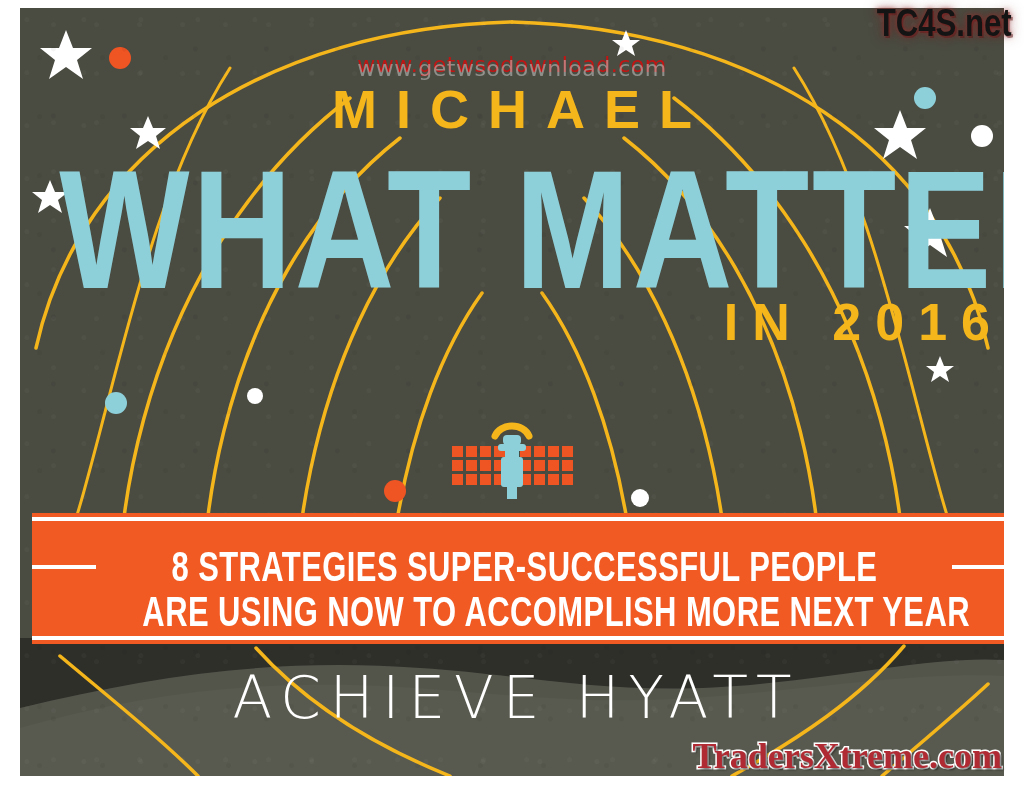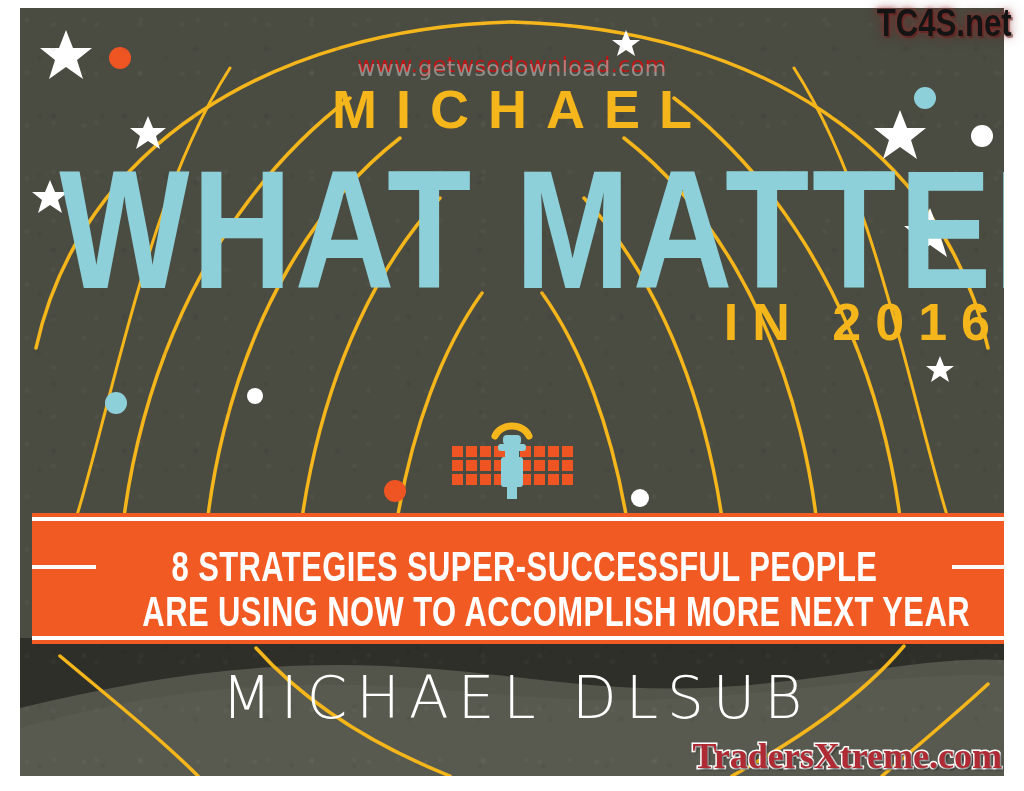--- a/index.html
+++ b/index.html
@@ -255,21 +255,21 @@
         <span class="dash"></span>
       </div>
       <div class="brow r2">
         <span class="dash"></span>
         <span class="txt">ARE USING NOW TO ACCOMPLISH MORE NEXT YEAR</span>
         <span class="dash"></span>
       </div>
       <div class="hl bottom"></div>
     </div>
 
-    <div class="author">MICHAEL DLSUB</div>
+    <div class="author">ACHIEVE HYATT</div>
 
   </div>
 
   <div class="wm-getwso">
     <span class="ghost">www.getwsodownload.com</span>
     <span>www.getwsodownload.com</span>
   </div>
 
   <div class="wm-tc4s">TC4S.net</div>
 

